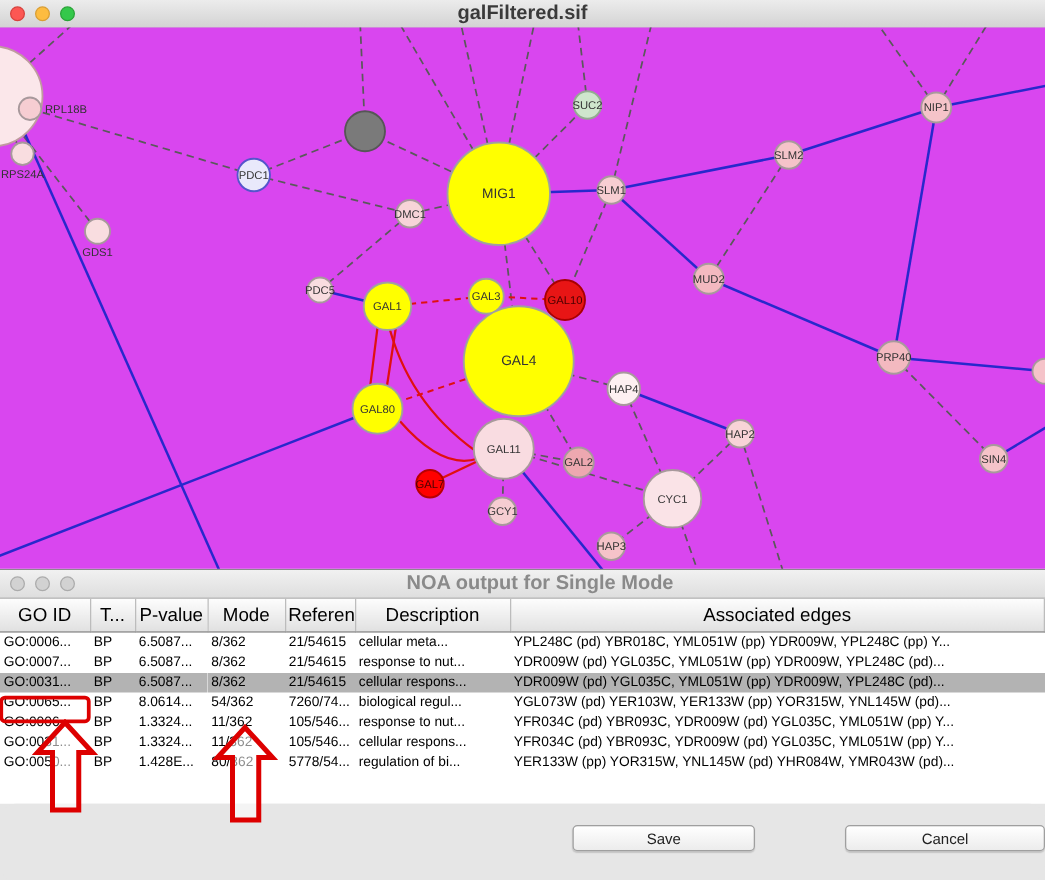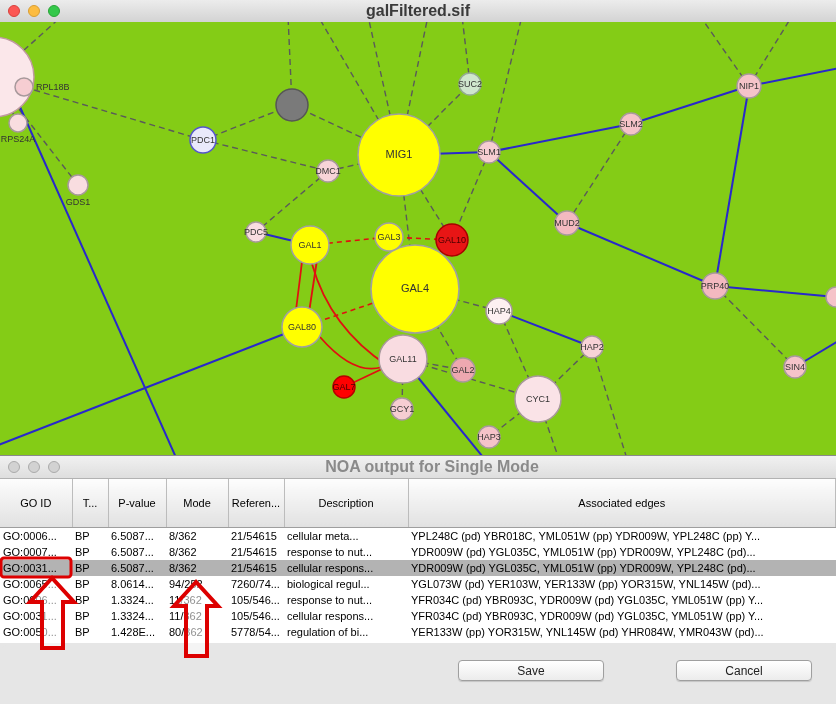--- a/index.html
+++ b/index.html
@@ -11,40 +11,40 @@
   .titlebar{height:22px;background:linear-gradient(#ececec,#d3d3d3);border-bottom:1px solid #a6a6a6;position:relative;display:flex;align-items:center;}
   .lights{position:absolute;left:8px;top:5px;display:flex;gap:8px;}
   .light{width:12px;height:12px;border-radius:50%;box-sizing:border-box;}
   .light.red{background:#fc5753;border:1px solid #d8413c;}
   .light.yellow{background:#fdbc40;border:1px solid #d livello;}
   .light.yellow{background:#fdbc40;border:1px solid #d99e33;}
   .light.green{background:#34c84a;border:1px solid #29a437;}
   .light.gray{background:#d2d2d2;border:1px solid #ababab;}
   .wtitle{flex:1;text-align:center;font-size:16px;font-weight:bold;color:#3a3a3a;}
   .wtitle.inactive{color:#8a8a8a;margin-left:28px;}
-  .net-canvas{position:absolute;left:0;top:22px;width:836px;height:433px;background:#84cc16;}
+  .net-canvas{position:absolute;left:0;top:22px;width:836px;height:433px;background:#d946ef;}
   .nlabel{font-family:"Liberation Sans",sans-serif;font-size:9px;}
   .nlabel.big{font-size:11px;}
 
   
   .noa-window{position:absolute;left:0;top:456px;width:836px;height:248px;background:#e6e6e6;}
   .noa-titlebar{height:22px;background:linear-gradient(#f1f1f1,#dedede);border-bottom:1px solid #b2b2b2;position:relative;display:flex;align-items:center;}
   .table-wrap{height:164px;background:#ffffff;overflow:hidden;}
   table.noa{width:836px;border-collapse:collapse;table-layout:fixed;font-size:11px;}
-  table.noa th{height:18px;padding:15px 2px;font-weight:normal;font-size:11px;text-align:center;
+  table.noa th{height:18px;padding:4px 2px;font-weight:normal;font-size:15px;text-align:center;
     background:linear-gradient(#fdfdfd,#e1e1e1);border-right:1px solid #bcbcbc;border-bottom:1px solid #9e9e9e;
     white-space:nowrap;overflow:hidden;}
   table.noa td{height:16px;padding:0 3px;white-space:nowrap;overflow:hidden;color:#000;}
   table.noa tr.selected{background:#b3b3b3;}
   .footer{position:relative;height:62px;background:#e6e6e6;border-radius:13px;}
   .mac-btn{position:absolute;top:17px;height:21px;border:1px solid #9f9f9f;border-radius:4px;
     background:linear-gradient(#ffffff,#ececec);font-family:"Liberation Sans",sans-serif;font-size:12px;color:#222;
     box-shadow:0 1px 1px rgba(0,0,0,0.15);}
   .btn-save{left:458px;width:146px;}
-  .btn-cancel{left:676px;width:136px;}
+  .btn-cancel{left:676px;width:160px;}
 
   
   .anno-overlay{position:absolute;left:0;top:0;width:836px;height:704px;pointer-events:none;z-index:20;}
 </style>
 </head>
 <body>
 
 <div class="screen">
 
   <div class="net-window">
@@ -232,21 +232,21 @@
               <td>6.5087...</td>
               <td>8/362</td>
               <td>21/54615</td>
               <td>cellular respons...</td>
               <td>YDR009W (pd) YGL035C, YML051W (pp) YDR009W, YPL248C (pd)...</td>
             </tr>
             <tr>
               <td>GO:0065...</td>
               <td>BP</td>
               <td>8.0614...</td>
-              <td>94/252</td>
+              <td>54/362</td>
               <td>7260/74...</td>
               <td>biological regul...</td>
               <td>YGL073W (pd) YER103W, YER133W (pp) YOR315W, YNL145W (pd)...</td>
             </tr>
             <tr>
               <td>GO:0006...</td>
               <td>BP</td>
               <td>1.3324...</td>
               <td>11/362</td>
               <td>105/546...</td>

